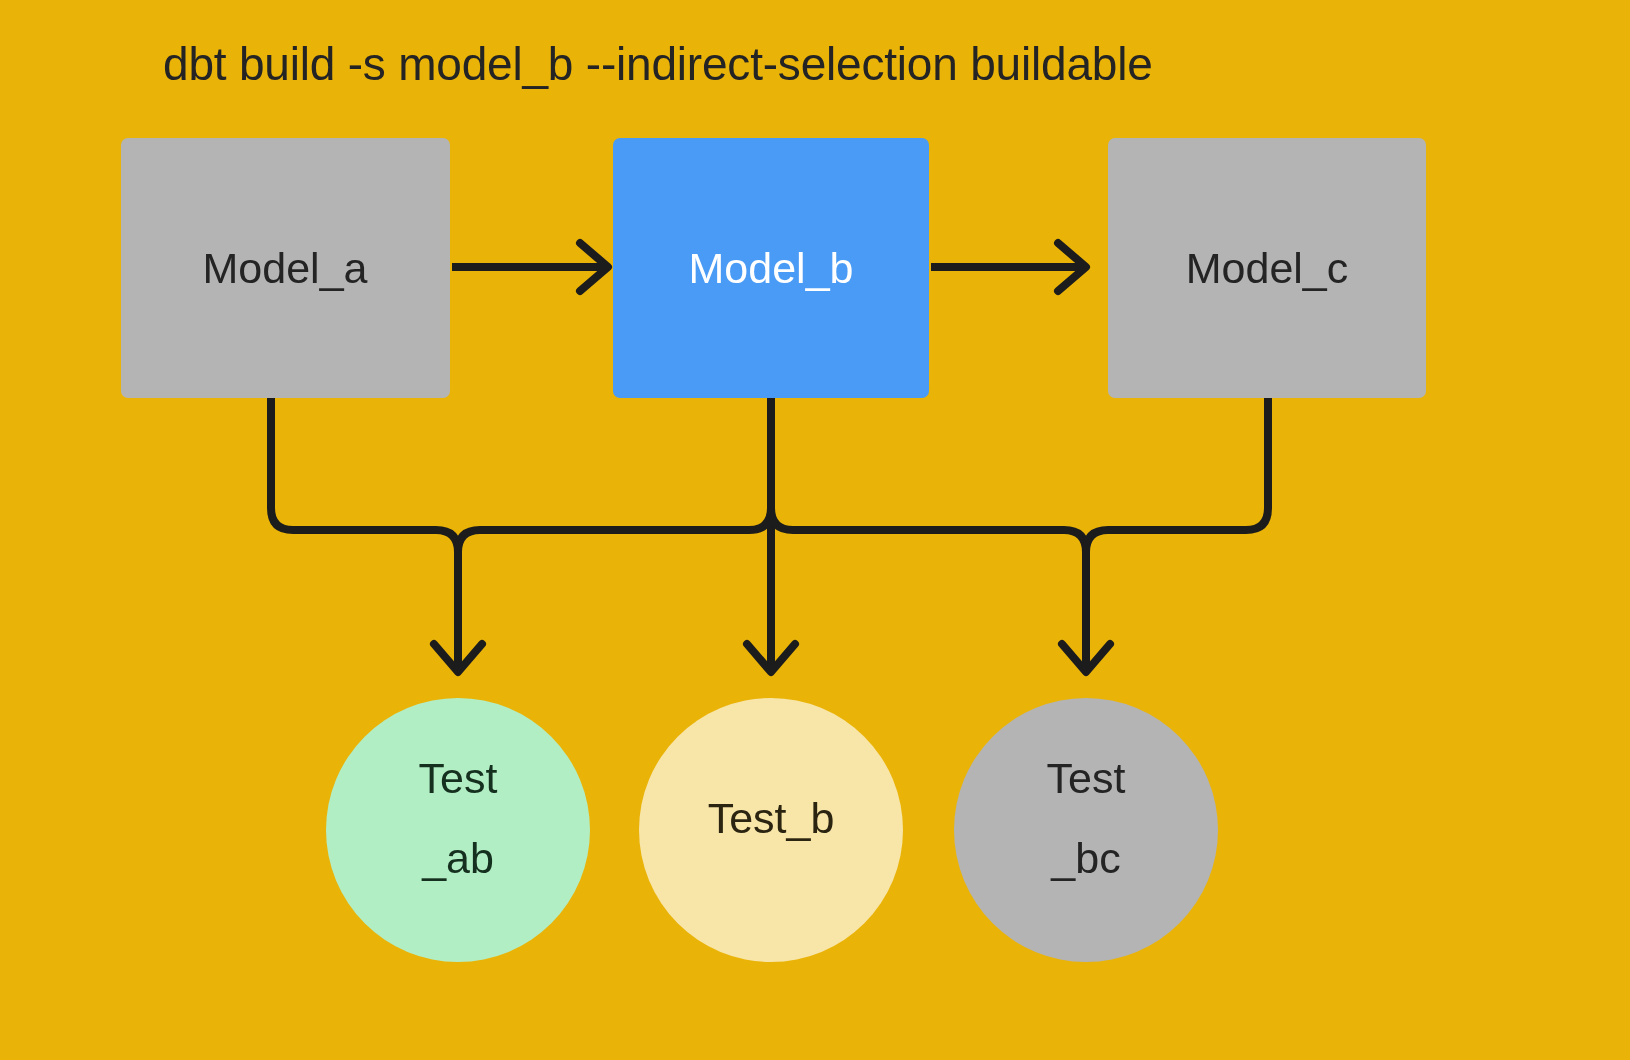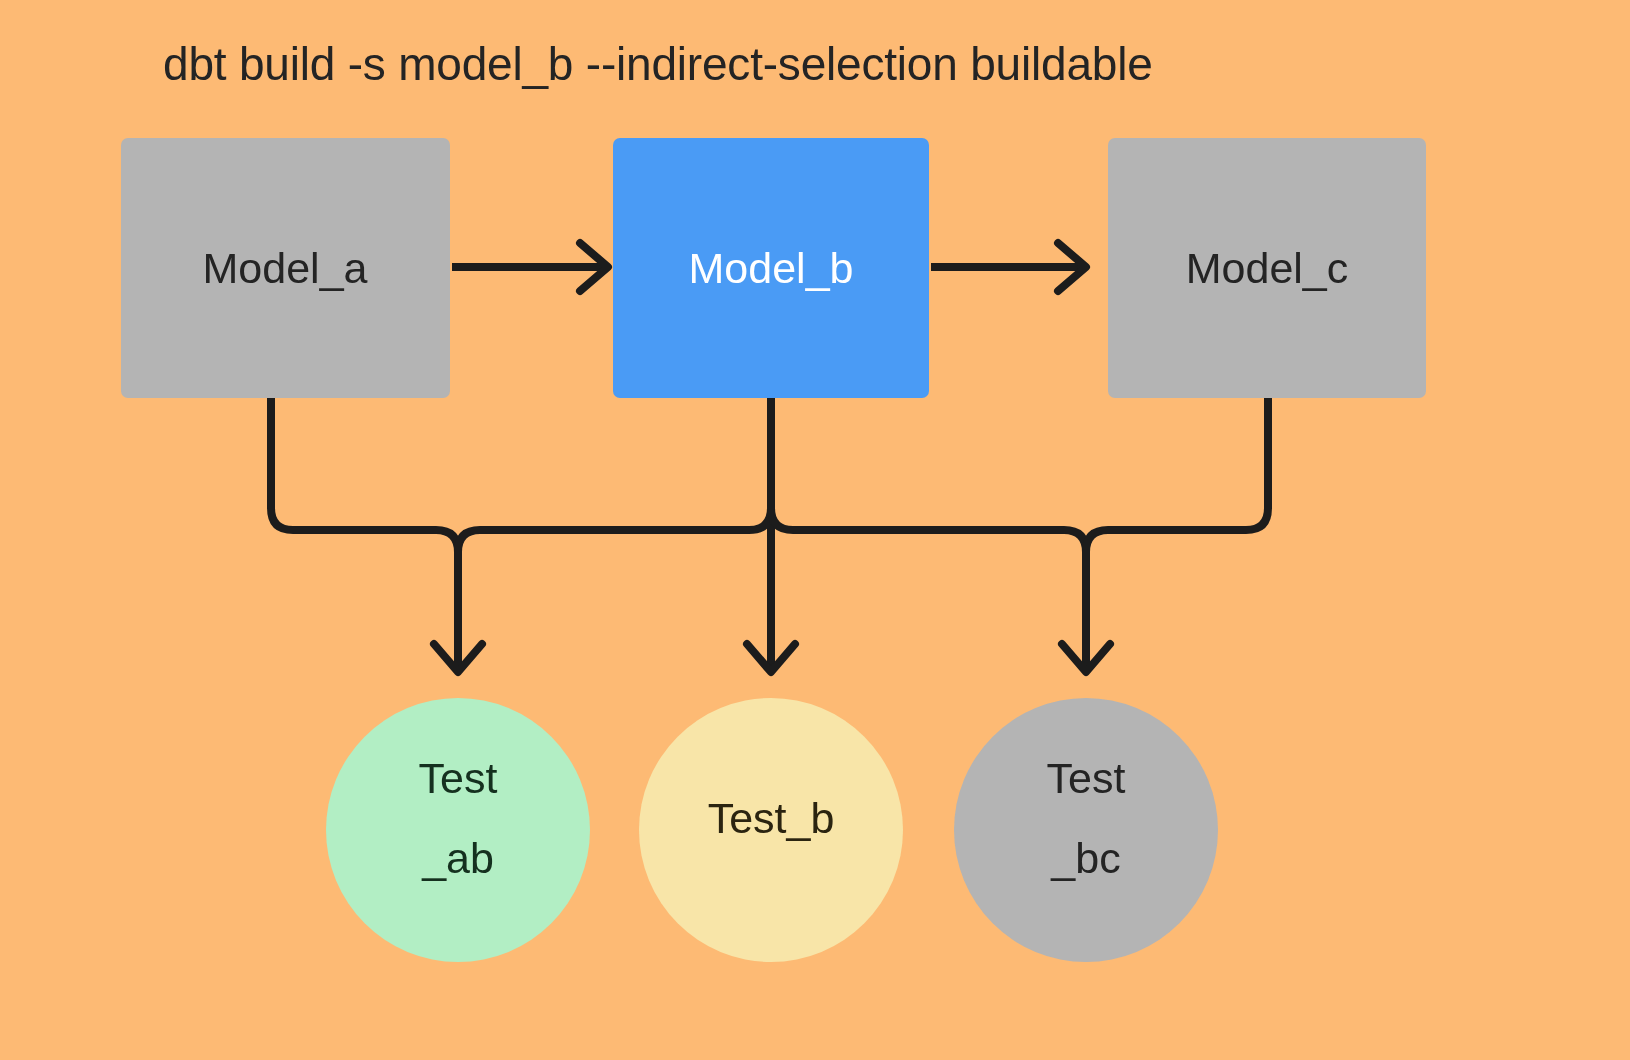--- a/index.html
+++ b/index.html
@@ -8,21 +8,21 @@
     padding: 0;
     background: #ffffff;
   }
   body {
     font-family: "Liberation Sans", "DejaVu Sans", sans-serif;
   }
   #canvas {
     position: relative;
     width: 1630px;
     height: 1060px;
-    background: #fdba74;
+    background: #eab308;
     overflow: hidden;
   }
   #diagram-svg {
     position: absolute;
     left: 0;
     top: 0;
     width: 1630px;
     height: 1060px;
     display: block;
   }

